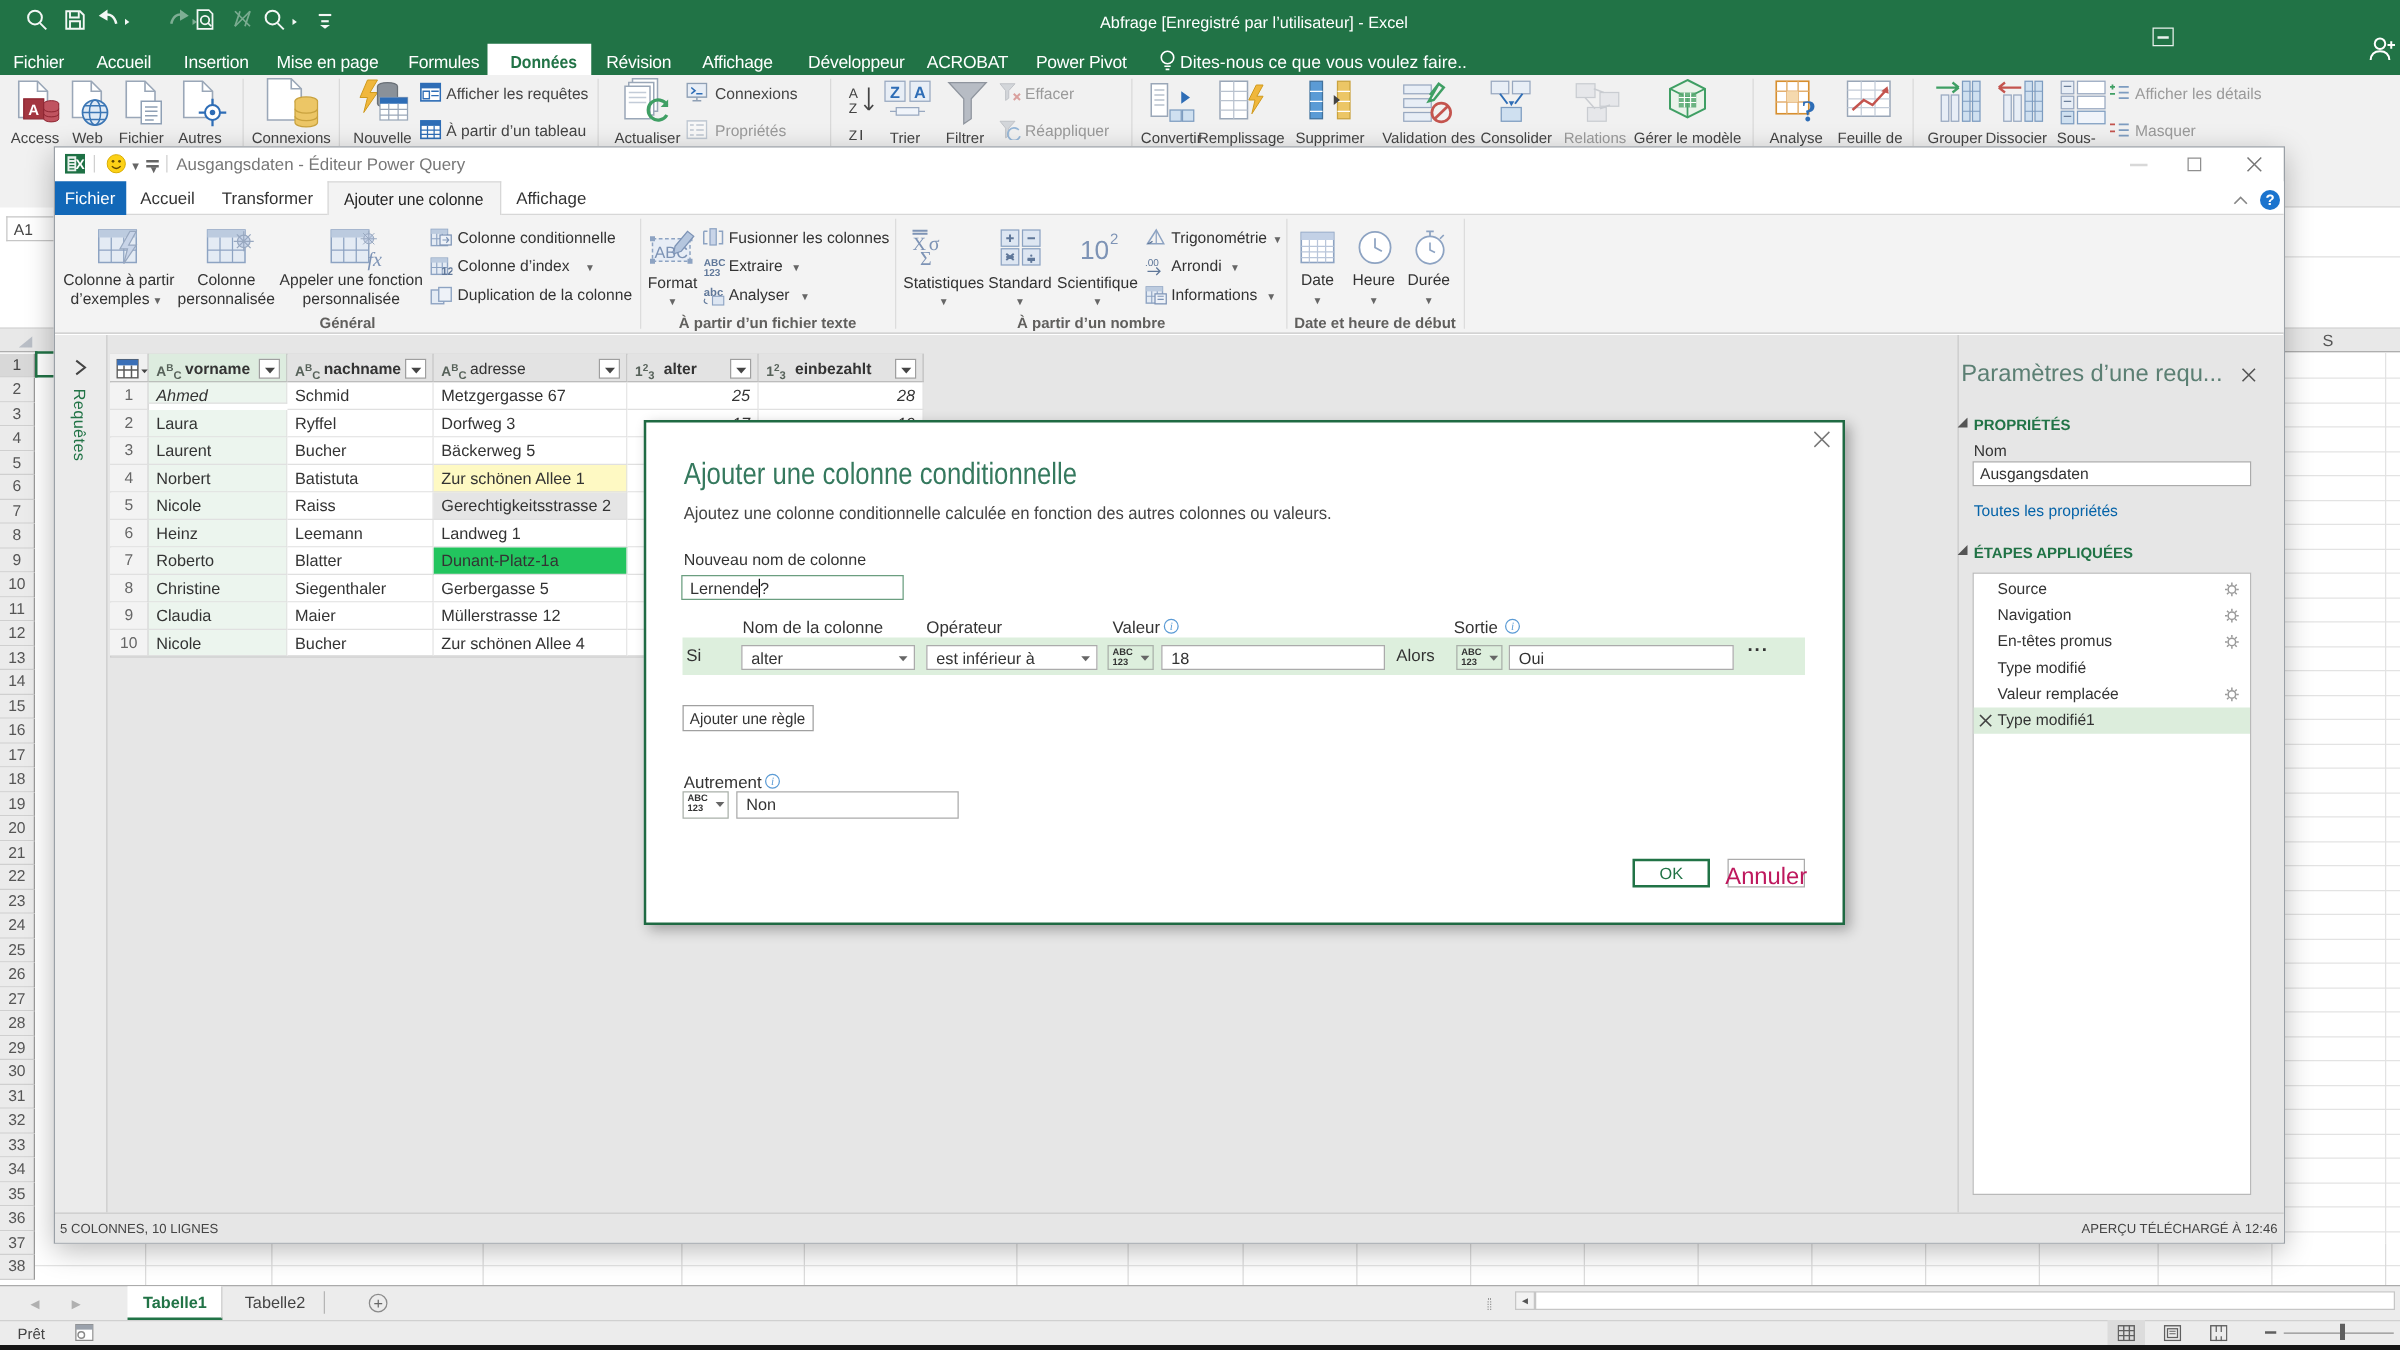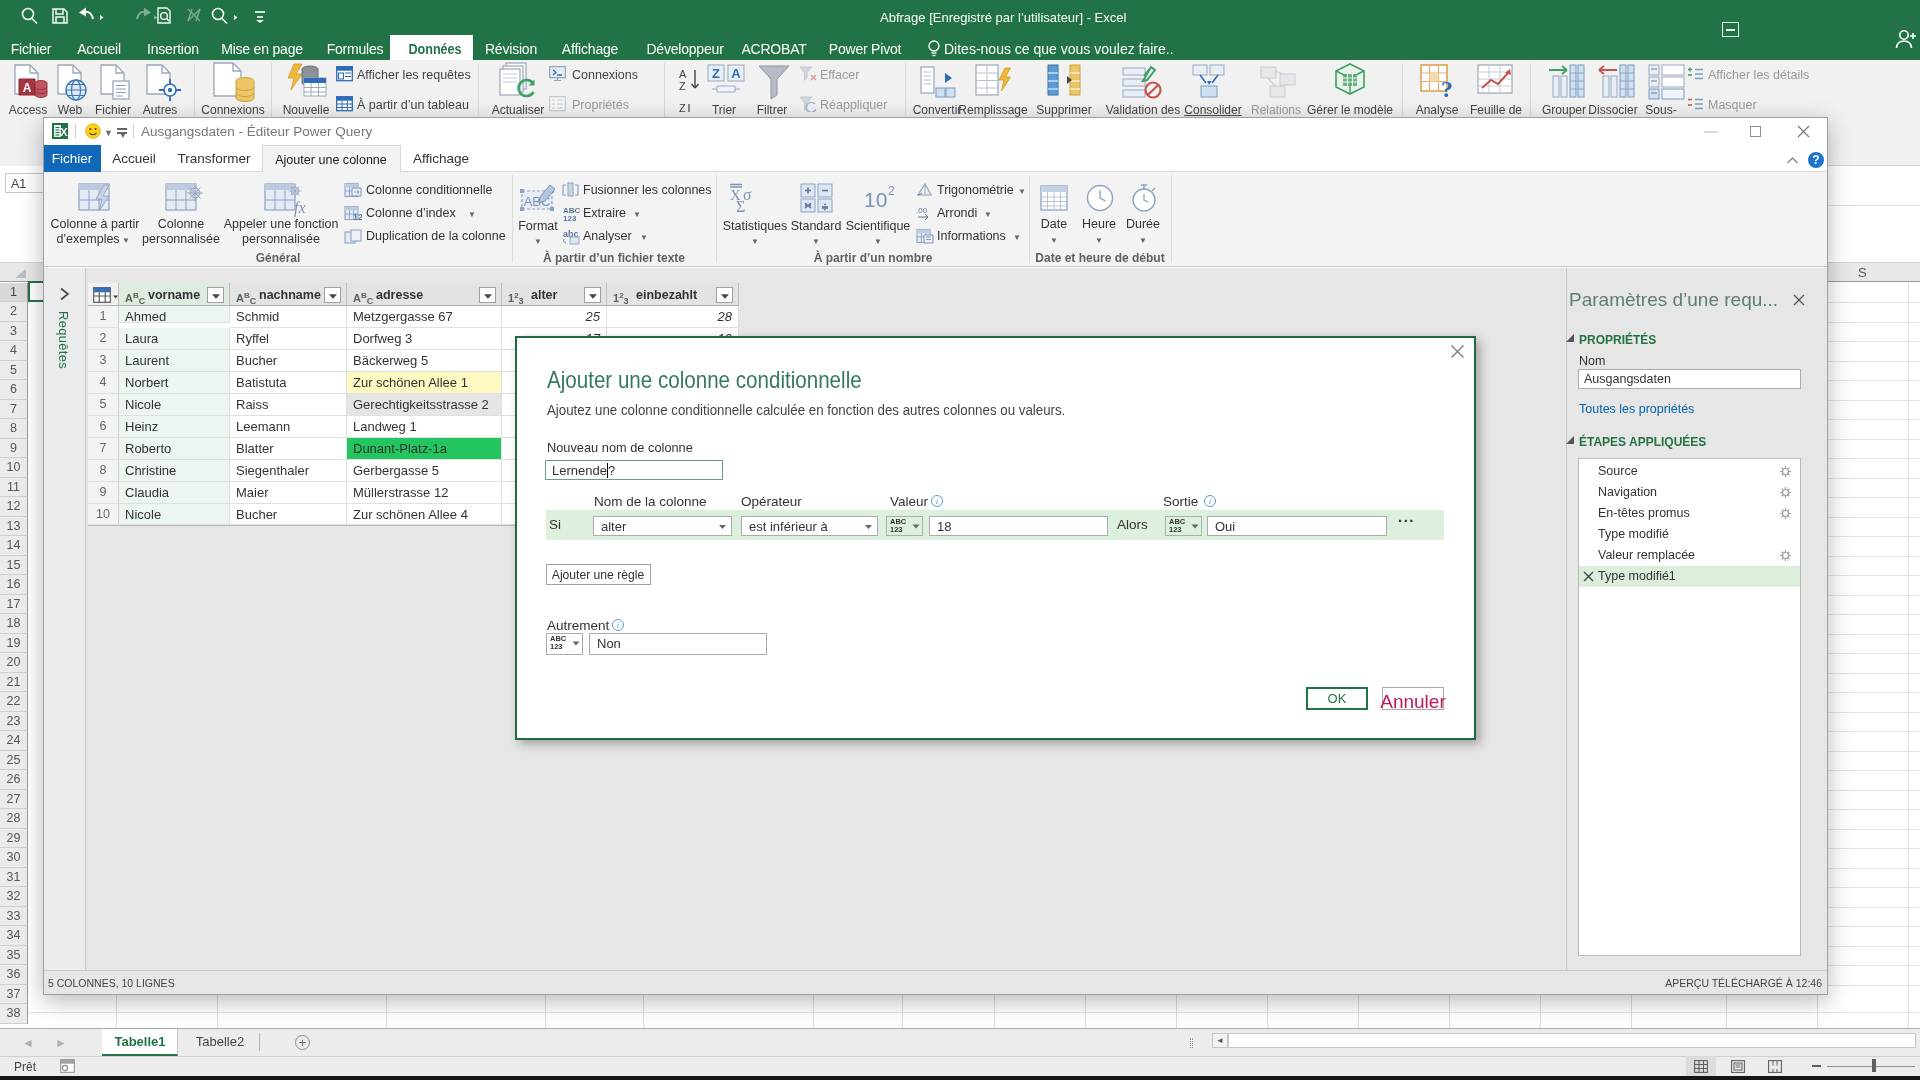--- a/index.html
+++ b/index.html
@@ -237,21 +237,21 @@
 <line x1="25.8" y1="31" x2="36.2" y2="21" stroke="#c4544e" stroke-width="2.2"></line>
 </svg>
 <div class="tx" style="left:1143px;top:103px;transform:translateX(-50%);color:#444;font-size:12px;">Validation des</div>
 <svg class="abs" style="left:1192px;top:64px;" width="40" height="36" viewBox="0 0 40 36">
 <rect x="1" y="1" width="14" height="10" fill="#e8eef6" stroke="#98a8c0" stroke-width="1"></rect>
 <rect x="18" y="1" width="14" height="10" fill="#e8eef6" stroke="#98a8c0" stroke-width="1"></rect>
 <rect x="9" y="22" width="16" height="11" fill="#cfe0f0" stroke="#7d9cc0" stroke-width="1"></rect>
 <path d="M8 11 l6 8 m12 -8 l-6 8" stroke="#2e6db6" stroke-width="1.6"></path>
 <path d="M15 17 l2 4 2.5 -4" fill="#2e6db6"></path>
 </svg>
-<div class="tx" style="left:1213px;top:103px;transform:translateX(-50%);color:#444;font-size:12px;text-decoration:underline;">Consolider</div>
+<div class="tx" style="left:1213px;top:103px;transform:translateX(-50%);color:#444;font-size:12px;">Consolider</div>
 <svg class="abs" style="left:1258px;top:64px;" width="40" height="36" viewBox="0 0 40 36" opacity="0.45">
 <rect x="3" y="3" width="15" height="11" fill="#d9dde3" stroke="#9aa1ab" stroke-width="1"></rect>
 <rect x="22" y="10" width="15" height="11" fill="#d9dde3" stroke="#9aa1ab" stroke-width="1"></rect>
 <rect x="12" y="22" width="15" height="11" fill="#d9dde3" stroke="#9aa1ab" stroke-width="1"></rect>
 <path d="M10 14 l8 9 m12 -3 l-8 3 M25 10 l-8 -3" stroke="#9aa1ab" stroke-width="1.2" fill="none"></path>
 </svg>
 <div class="tx" style="left:1276px;top:103px;transform:translateX(-50%);color:#9a9a9a;font-size:12px;">Relations</div>
 <svg class="abs" style="left:1330px;top:62px;" width="40" height="40" viewBox="0 0 40 40">
 <path d="M20 2 l14 7 v16 l-14 7 -14 -7 v-16 z" fill="#eaf3ea" stroke="#3f9f64" stroke-width="1.6"></path>
 <path d="M6 9 l14 7 14 -7 M20 16 v16" stroke="#3f9f64" stroke-width="1.4" fill="none"></path>
@@ -693,41 +693,41 @@
   </svg>
 <div class="abs" style="left:230px;top:283px;width:117px;height:23px;background:#e3e3e3;border-right:1px solid #c0c0c0;border-bottom:1px solid #b0b0b0;"></div>
 <div class="tx" style="left:236px;top:288px;color:#57625a;font-weight:bold;"><span style="font-size:11px;">A</span><span style="font-size:8px;vertical-align:4px;">B</span><span style="font-size:9px;vertical-align:-2px;">C</span></div>
 <div class="tx" style="left:259px;top:288px;color:#333;font-size:12.5px;font-weight:bold;">nachname</div>
 <div class="abs" style="left:324px;top:287px;width:17px;height:16px;background:#fff;border:1px solid #9f9f9f;"></div>
 <svg class="abs" style="left:328px;top:293px;" width="10" height="7" viewBox="0 0 10 7">
     <path d="M1 1.2 l4 4.5 4 -4.5 z" fill="#444"></path>
   </svg>
 <div class="abs" style="left:347px;top:283px;width:155px;height:23px;background:#e3e3e3;border-right:1px solid #c0c0c0;border-bottom:1px solid #b0b0b0;"></div>
 <div class="tx" style="left:353px;top:288px;color:#57625a;font-weight:bold;"><span style="font-size:11px;">A</span><span style="font-size:8px;vertical-align:4px;">B</span><span style="font-size:9px;vertical-align:-2px;">C</span></div>
-<div class="tx" style="left:376px;top:288px;color:#333;font-size:12.5px;font-weight:bold;">adresse</div>
+<div class="tx" style="left:376px;top:288px;color:#333;font-size:12.5px;font-weight:normal;">adresse</div>
 <div class="abs" style="left:479px;top:287px;width:17px;height:16px;background:#fff;border:1px solid #9f9f9f;"></div>
 <svg class="abs" style="left:483px;top:293px;" width="10" height="7" viewBox="0 0 10 7">
     <path d="M1 1.2 l4 4.5 4 -4.5 z" fill="#444"></path>
   </svg>
 <div class="abs" style="left:502px;top:283px;width:105px;height:23px;background:#e3e3e3;border-right:1px solid #c0c0c0;border-bottom:1px solid #b0b0b0;"></div>
 <div class="tx" style="left:508px;top:288px;color:#57625a;font-weight:bold;"><span style="font-size:11px;">1</span><span style="font-size:8px;vertical-align:4px;">2</span><span style="font-size:9px;vertical-align:-2px;">3</span></div>
 <div class="tx" style="left:531px;top:288px;color:#333;font-size:12.5px;font-weight:bold;">alter</div>
 <div class="abs" style="left:584px;top:287px;width:17px;height:16px;background:#fff;border:1px solid #9f9f9f;"></div>
 <svg class="abs" style="left:588px;top:293px;" width="10" height="7" viewBox="0 0 10 7">
     <path d="M1 1.2 l4 4.5 4 -4.5 z" fill="#444"></path>
   </svg>
 <div class="abs" style="left:607px;top:283px;width:132px;height:23px;background:#e3e3e3;border-right:1px solid #c0c0c0;border-bottom:1px solid #b0b0b0;"></div>
 <div class="tx" style="left:613px;top:288px;color:#57625a;font-weight:bold;"><span style="font-size:11px;">1</span><span style="font-size:8px;vertical-align:4px;">2</span><span style="font-size:9px;vertical-align:-2px;">3</span></div>
 <div class="tx" style="left:636px;top:288px;color:#333;font-size:12.5px;font-weight:bold;">einbezahlt</div>
 <div class="abs" style="left:716px;top:287px;width:17px;height:16px;background:#fff;border:1px solid #9f9f9f;"></div>
 <svg class="abs" style="left:720px;top:293px;" width="10" height="7" viewBox="0 0 10 7">
     <path d="M1 1.2 l4 4.5 4 -4.5 z" fill="#444"></path>
   </svg>
 <div class="abs" style="left:88px;top:306.0px;width:31px;height:21.95px;background:#f3f3f3;border-right:1px solid #d0d0d0;border-bottom:1px solid #e0e0e0;color:#666;font-size:12.5px;display:flex;align-items:center;justify-content:center;">1</div>
-<div class="abs" style="left:119px;top:306.0px;width:111px;height:17px;background:#ecf5ee;border-right:1px solid #e0e0e0;border-bottom:1px solid #e0e0e0;">
+<div class="abs" style="left:119px;top:306.0px;width:111px;height:17px;background:#ecf5ee;border-right:1px solid #e0e0e0;border-bottom:1px solid #e0e0e0;font-style:italic;">
     <div style="position:absolute;left:6px;top:3px;color:#333;font-size:13px;">Ahmed</div>
   </div>
 <div class="abs" style="left:230px;top:306.0px;width:117px;height:21.95px;background:#fff;border-right:1px solid #e0e0e0;border-bottom:1px solid #e0e0e0;">
     <div style="position:absolute;left:6px;top:3px;color:#333;font-size:13px;">Schmid</div>
   </div>
 <div class="abs" style="left:347px;top:306.0px;width:155px;height:21.95px;background:#fff;border-right:1px solid #e0e0e0;border-bottom:1px solid #e0e0e0;">
     <div style="position:absolute;left:6px;top:3px;color:#333;font-size:13px;">Metzgergasse 67</div>
   </div>
 <div class="abs" style="left:502px;top:306.0px;width:105px;height:21.95px;background:#fff;border-right:1px solid #e0e0e0;border-bottom:1px solid #e0e0e0;">
     <div style="position:absolute;right:6px;top:3px;color:#333;font-size:13px;font-style:italic;">25</div>

